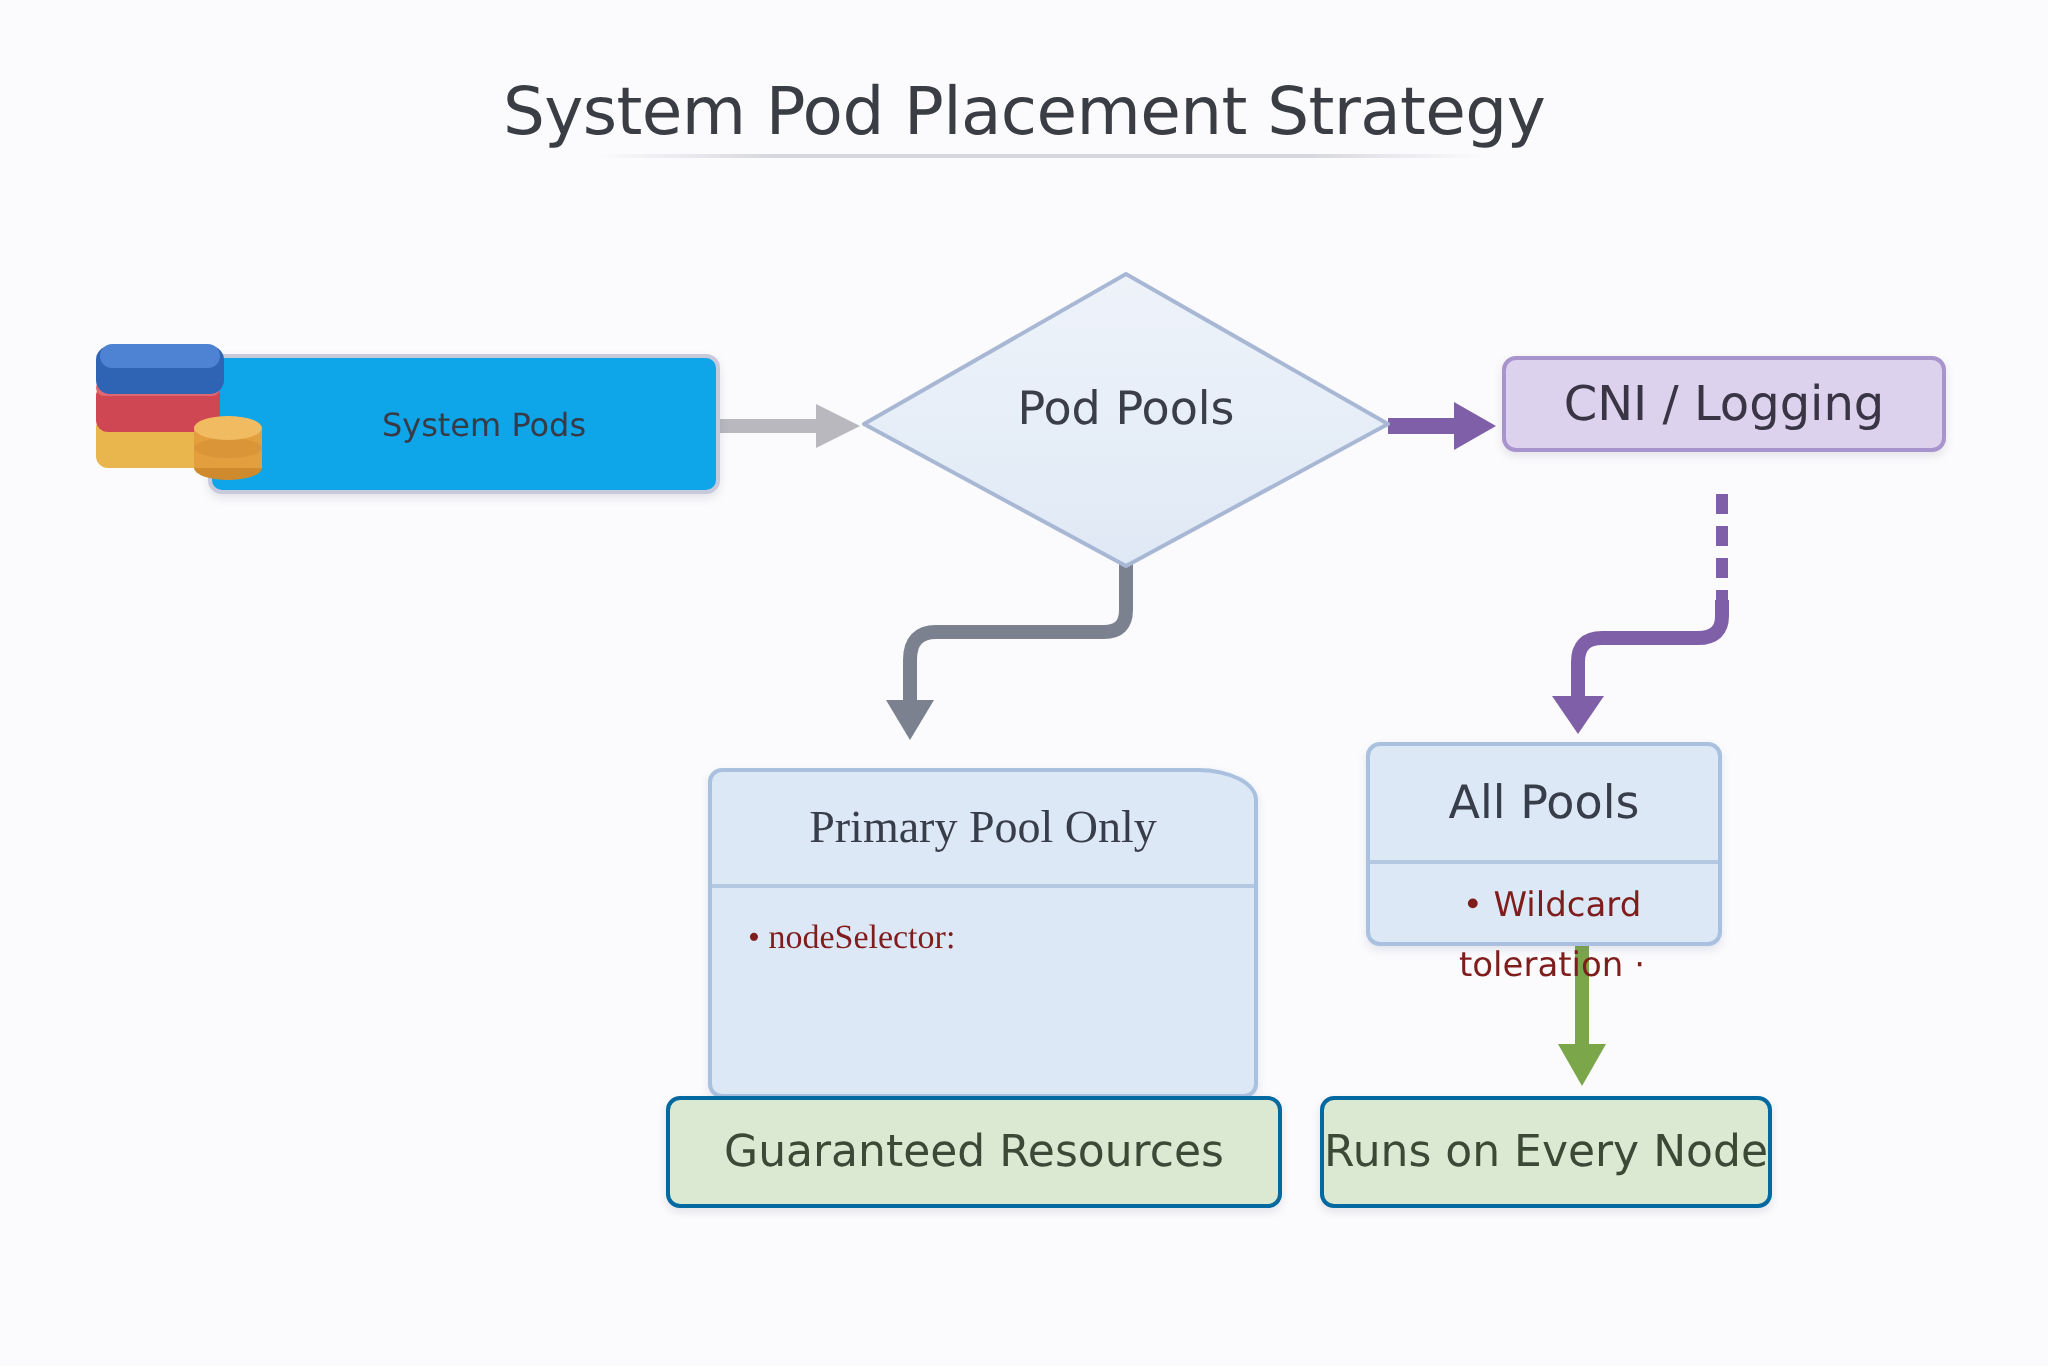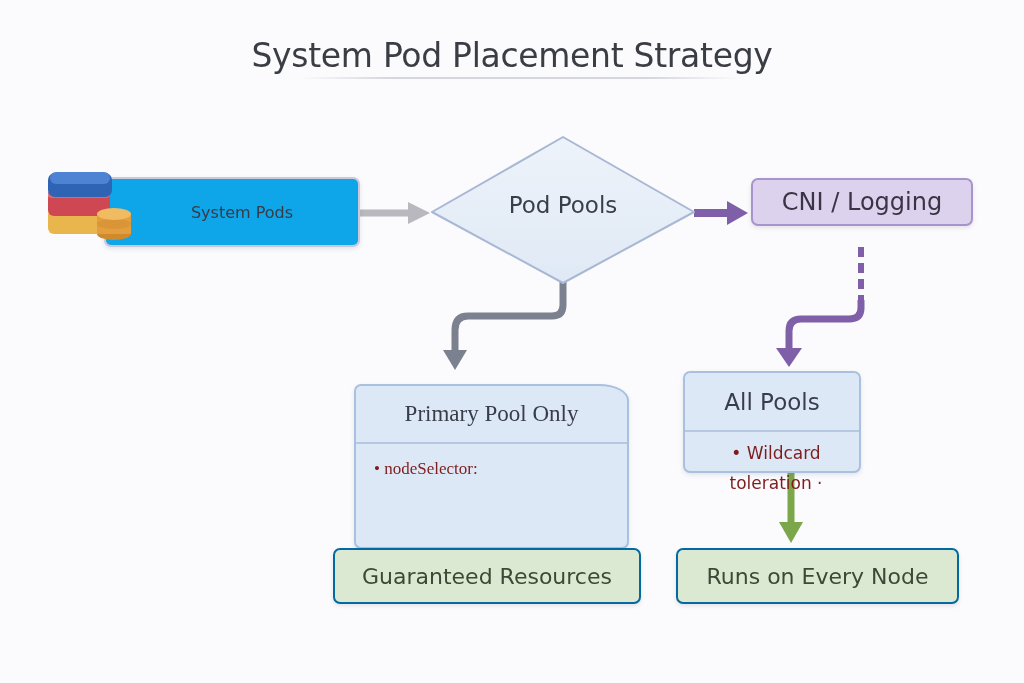--- a/index.html
+++ b/index.html
@@ -42,21 +42,21 @@
       border-bottom: 2px solid #b5c8e2; font-size: 23px; color: #383d4a;
     }
     .all-pools .pool-head { height: 57px; font-size: 23px; }
     .pool-body { padding: 10px 0 0 18px; font-size: 17px; color: #7f1d1d; line-height: 30px; }
     .all-pools .pool-body { padding: 6px 0 0 8px; text-align: center; }
     .pool-body .indent { padding-left: 42px; }
     .outcome {
       left: 333px; top: 548px; width: 308px; height: 56px;
       background: #dbe9d2; border: 2px solid #0369a1; font-size: 22px; color: #3b4a36;
     }
-    .outcome.right { left: 660px; top: 548px; width: 283px; height: 56px; margin-left: 16px; }
+    .outcome.right { left: 660px; top: 548px; width: 226px; height: 56px; }
     svg.overlay { position: absolute; left: 0; top: 0; }
     .diamond-label {
       position: absolute; left: 430px; top: 192px; width: 266px; text-align: center;
       font-size: 23px; color: #3a3e49;
     }
     .icon-stack { position: absolute; left: 44px; top: 168px; width: 90px; height: 80px; }
   </style>
 </head>
 <body>
 

